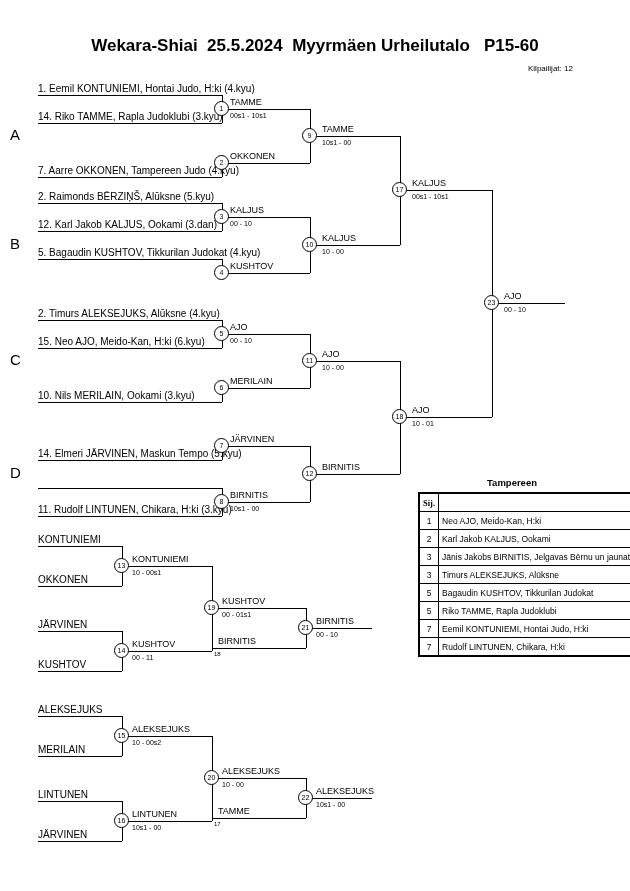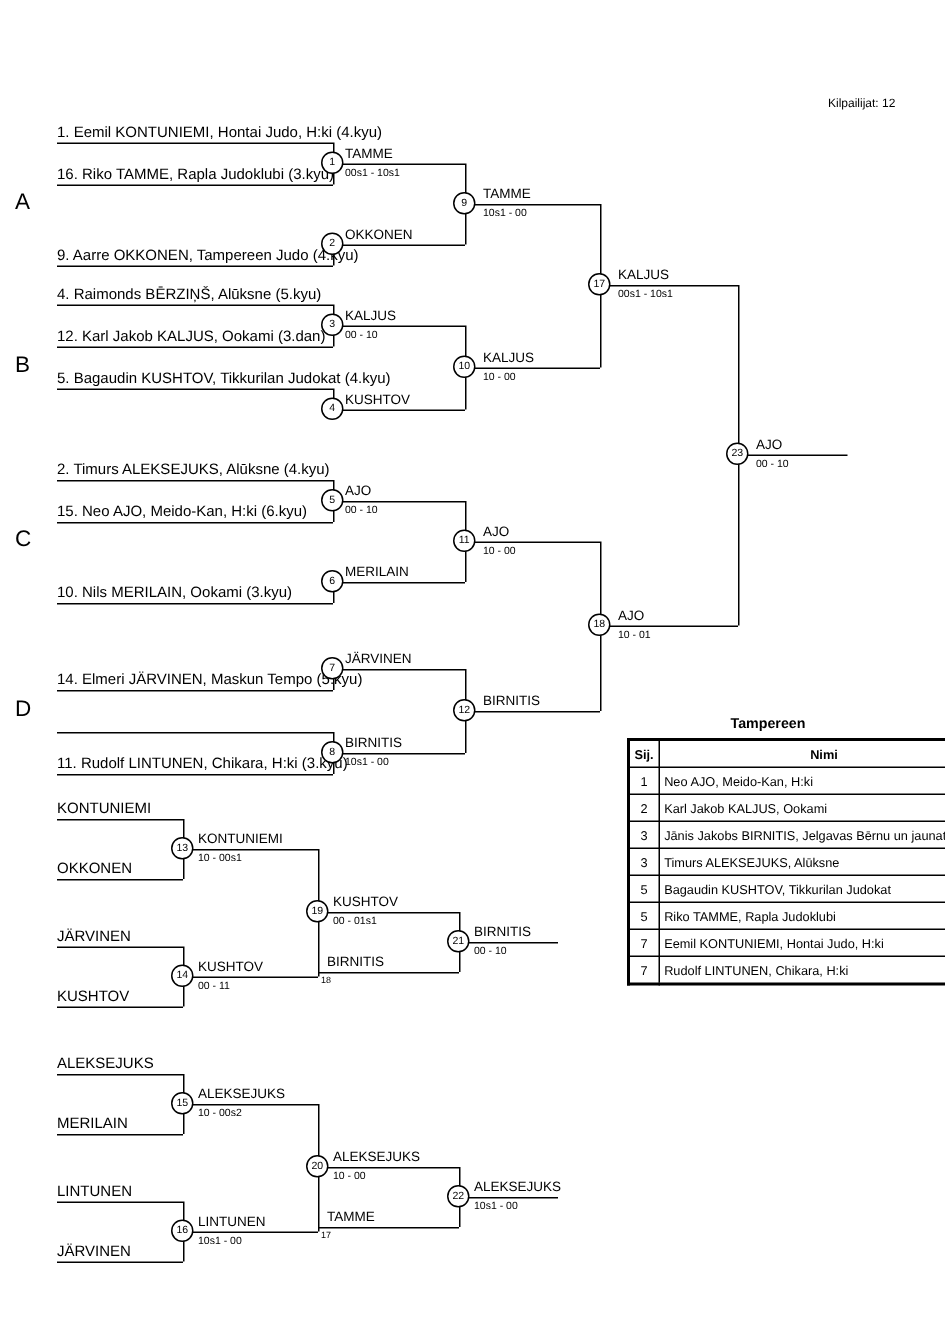--- a/index.html
+++ b/index.html
@@ -1,44 +1,45 @@
 <!DOCTYPE html>
 <html><head>
 <meta charset="utf-8">
 <style>
   html,body{margin:0;padding:0;background:#fff;}
   .page{position:relative;width:630px;height:891px;background:#fff;color:#000;
         font-family:"Liberation Sans",sans-serif;overflow:hidden;}
   .title{position:absolute;top:36px;left:0;width:100%;text-align:center;
          font-size:17px;font-weight:bold;white-space:pre;}
-  .competitors{position:absolute;top:64px;left:552px;font-size:8px;}
+  .competitors{position:absolute;top:64px;left:528px;font-size:8px;}
   .gletter{position:absolute;left:10px;font-size:15px;}
   .hline{position:absolute;height:0;border-top:1px solid #000;}
   .vline{position:absolute;width:0;border-left:1px solid #000;}
   .seed{position:absolute;left:38px;font-size:10px;white-space:nowrap;z-index:1;}
   .wname{position:absolute;font-size:9px;white-space:nowrap;z-index:1;}
   .score{position:absolute;font-size:7px;white-space:nowrap;z-index:1;}
   .fromno{position:absolute;font-size:6px;z-index:1;}
   .mcircle{position:absolute;box-sizing:border-box;width:15px;height:15px;border:1px solid #000;
            border-radius:50%;background:#fff;font-size:7px;line-height:13px;text-align:center;z-index:2;}
   .results-title{position:absolute;left:418px;top:477px;width:188px;text-align:center;
                  font-size:9.5px;font-weight:bold;}
   table.results{position:absolute;left:418px;top:492px;border-collapse:collapse;
                 table-layout:fixed;background:#fff;border:2px solid #000;z-index:3;}
   table.results th,table.results td{border:1px solid #000;height:17px;font-size:8.5px;
                 padding:0 3px;white-space:nowrap;overflow:hidden;}
-  table.results th{font-weight:bold;text-align:center;}
+  table.results th{font-weight:bold;text-align:right;font-family:Liberation Serif, serif;}
   td.place{text-align:center;}
   td.name{text-align:left;}
 </style>
 </head>
 <body>
 
 <div class="page">
 
+  <div class="title">Wekara-Shiai  25.5.2024  Myyrmäen Urheilutalo   P15-60</div>
   <div class="competitors">Kilpailijat: 12</div>
 
   <div class="gletter" style="top:126px">A</div>
   <div class="gletter" style="top:235px">B</div>
   <div class="gletter" style="top:351px">C</div>
   <div class="gletter" style="top:464px">D</div>
 
   <div class="hline" style="left:38px;top:95px;width:184px"></div>
   <div class="hline" style="left:38px;top:123px;width:184px"></div>
   <div class="hline" style="left:38px;top:177px;width:184px"></div>
@@ -80,23 +81,23 @@
   <div class="vline" style="left:222px;top:488px;height:28px"></div>
   <div class="vline" style="left:310px;top:109px;height:54px"></div>
   <div class="vline" style="left:310px;top:217px;height:56px"></div>
   <div class="vline" style="left:310px;top:334px;height:54px"></div>
   <div class="vline" style="left:310px;top:446px;height:56px"></div>
   <div class="vline" style="left:400px;top:136px;height:109px"></div>
   <div class="vline" style="left:400px;top:361px;height:113px"></div>
   <div class="vline" style="left:492px;top:190px;height:227px"></div>
 
   <div class="seed" style="top:83px">1. Eemil KONTUNIEMI, Hontai Judo, H:ki (4.kyu)</div>
-  <div class="seed" style="top:111px">16. Riko TAMME, Rapla Judoklubi (3.kyu)</div>
-  <div class="seed" style="top:165px">9. Aarre OKKONEN, Tampereen Judo (4.kyu)</div>
-  <div class="seed" style="top:191px">4. Raimonds BĒRZIŅŠ, Alūksne (5.kyu)</div>
+  <div class="seed" style="top:111px">14. Riko TAMME, Rapla Judoklubi (3.kyu)</div>
+  <div class="seed" style="top:165px">7. Aarre OKKONEN, Tampereen Judo (4.kyu)</div>
+  <div class="seed" style="top:191px">2. Raimonds BĒRZIŅŠ, Alūksne (5.kyu)</div>
   <div class="seed" style="top:219px">12. Karl Jakob KALJUS, Ookami (3.dan)</div>
   <div class="seed" style="top:247px">5. Bagaudin KUSHTOV, Tikkurilan Judokat (4.kyu)</div>
   <div class="seed" style="top:308px">2. Timurs ALEKSEJUKS, Alūksne (4.kyu)</div>
   <div class="seed" style="top:336px">15. Neo AJO, Meido-Kan, H:ki (6.kyu)</div>
   <div class="seed" style="top:390px">10. Nils MERILAIN, Ookami (3.kyu)</div>
   <div class="seed" style="top:448px">14. Elmeri JÄRVINEN, Maskun Tempo (5.kyu)</div>
   <div class="seed" style="top:504px">11. Rudolf LINTUNEN, Chikara, H:ki (3.kyu)</div>
 
   <div class="mcircle" style="left:214px;top:101px">1</div>
   <div class="mcircle" style="left:214px;top:155px">2</div>

